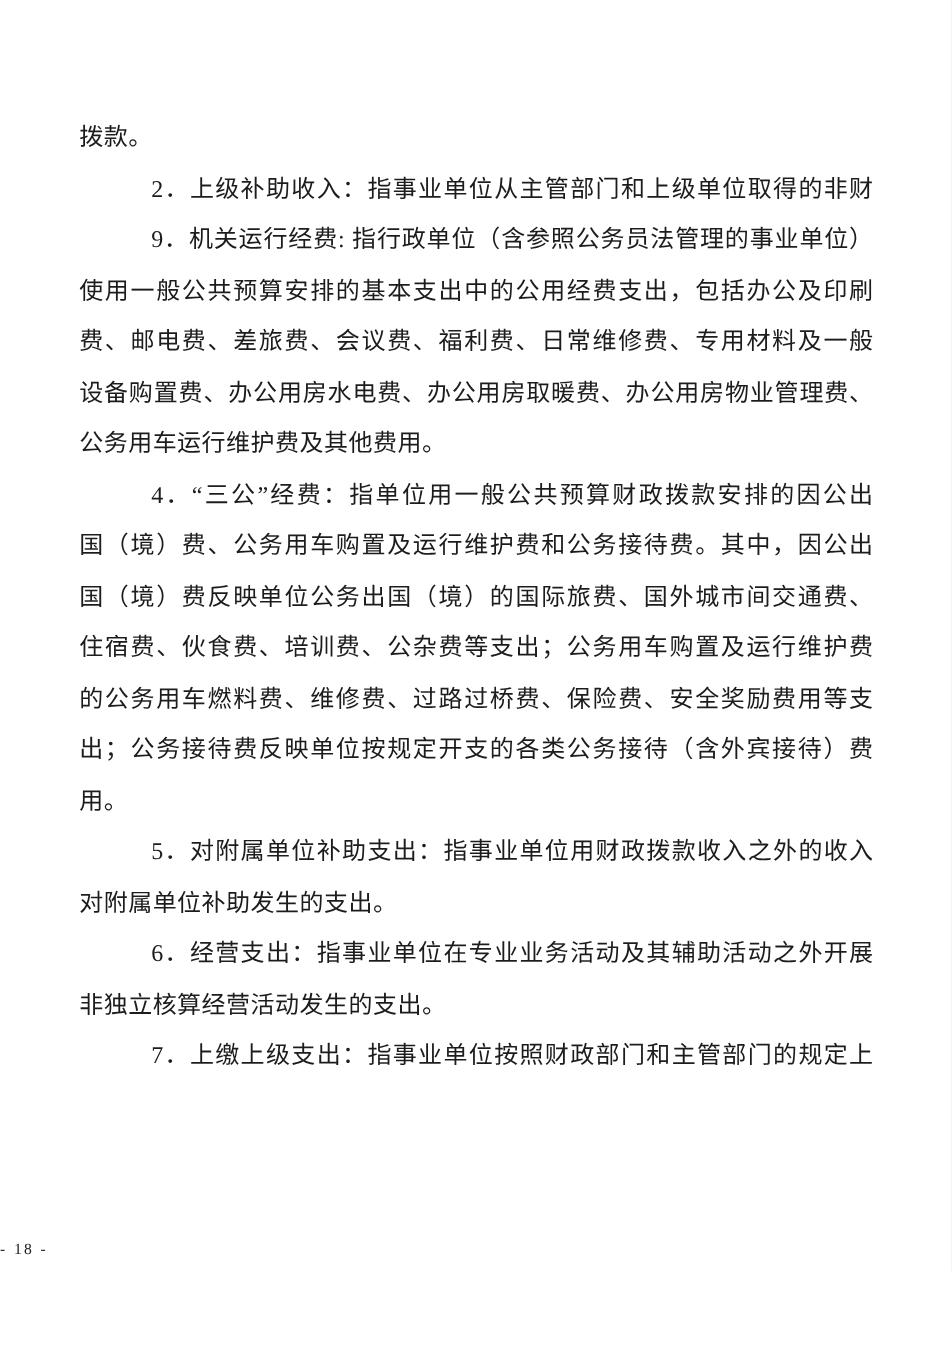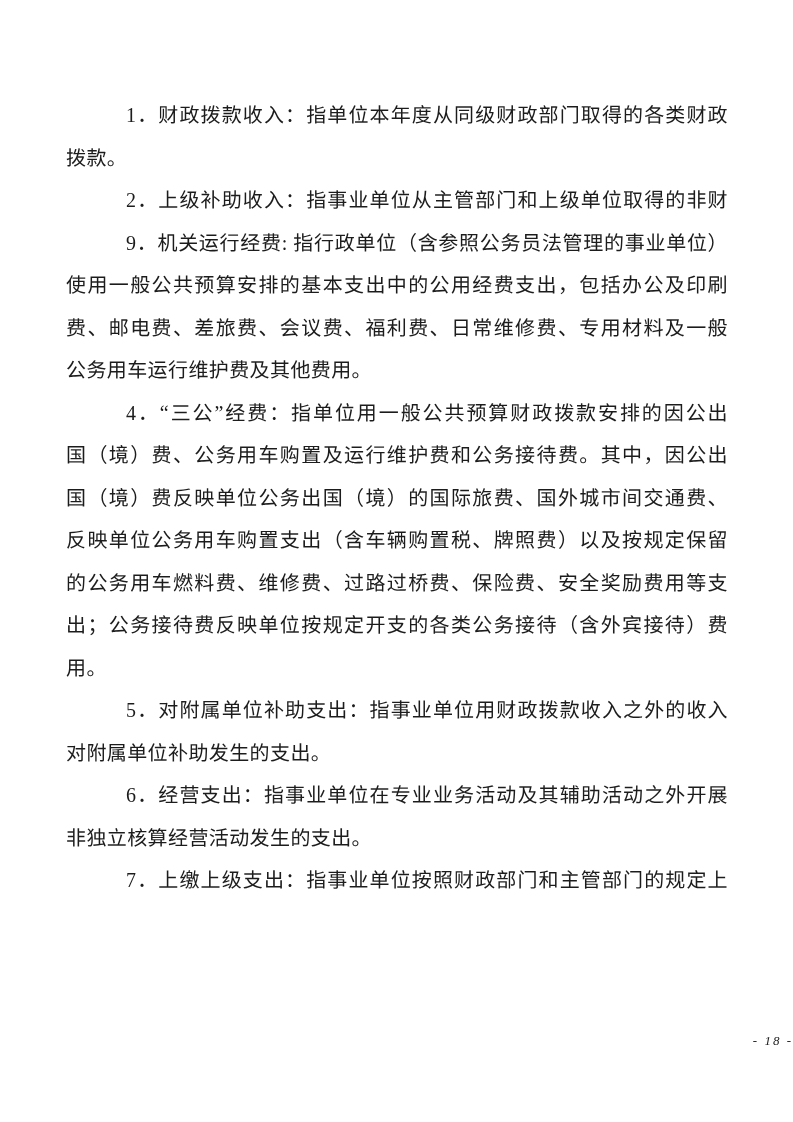--- a/index.html
+++ b/index.html
@@ -41,55 +41,54 @@
   }
   .line.end {
     text-align: center;
     text-align-last: left;
   }
   .footer {
     position: absolute;
     left: 0;
     top: 1031px;
     width: 100%;
-    text-align: right;
+    text-align: left;
     font-size: 13px;
     line-height: 20px;
     letter-spacing: 2px;
     color: #222222;
-    font-style: italic;
   }
 </style>
 </head>
 <body>
 
 <div class="page">
   <div class="content">
 
     <div class="para">
-      <div class="line first">1．财政拨款收入：指单位本年度从同级财政部门取得的各类财政</div>
       <div class="line end">拨款。</div>
     </div>
 
     <div class="para">
       <div class="line first">2．上级补助收入：指事业单位从主管部门和上级单位取得的非财</div>
     </div>
 
     <div class="para">
       <div class="line first">9．机关运行经费: 指行政单位（含参照公务员法管理的事业单位）</div>
       <div class="line">使用一般公共预算安排的基本支出中的公用经费支出，包括办公及印刷</div>
       <div class="line">费、邮电费、差旅费、会议费、福利费、日常维修费、专用材料及一般</div>
+      <div class="line">设备购置费、办公用房水电费、办公用房取暖费、办公用房物业管理费、</div>
       <div class="line end">公务用车运行维护费及其他费用。</div>
     </div>
 
     <div class="para">
       <div class="line first">4．“三公”经费：指单位用一般公共预算财政拨款安排的因公出</div>
       <div class="line">国（境）费、公务用车购置及运行维护费和公务接待费。其中，因公出</div>
       <div class="line">国（境）费反映单位公务出国（境）的国际旅费、国外城市间交通费、</div>
-      <div class="line">反映单位公务用车购置支出（含车辆购置税、牌照费）以及按规定保留</div>
+      <div class="line">住宿费、伙食费、培训费、公杂费等支出；公务用车购置及运行维护费</div>
       <div class="line">的公务用车燃料费、维修费、过路过桥费、保险费、安全奖励费用等支</div>
       <div class="line">出；公务接待费反映单位按规定开支的各类公务接待（含外宾接待）费</div>
       <div class="line end">用。</div>
     </div>
 
     <div class="para">
       <div class="line first">5．对附属单位补助支出：指事业单位用财政拨款收入之外的收入</div>
       <div class="line end">对附属单位补助发生的支出。</div>
     </div>
 

